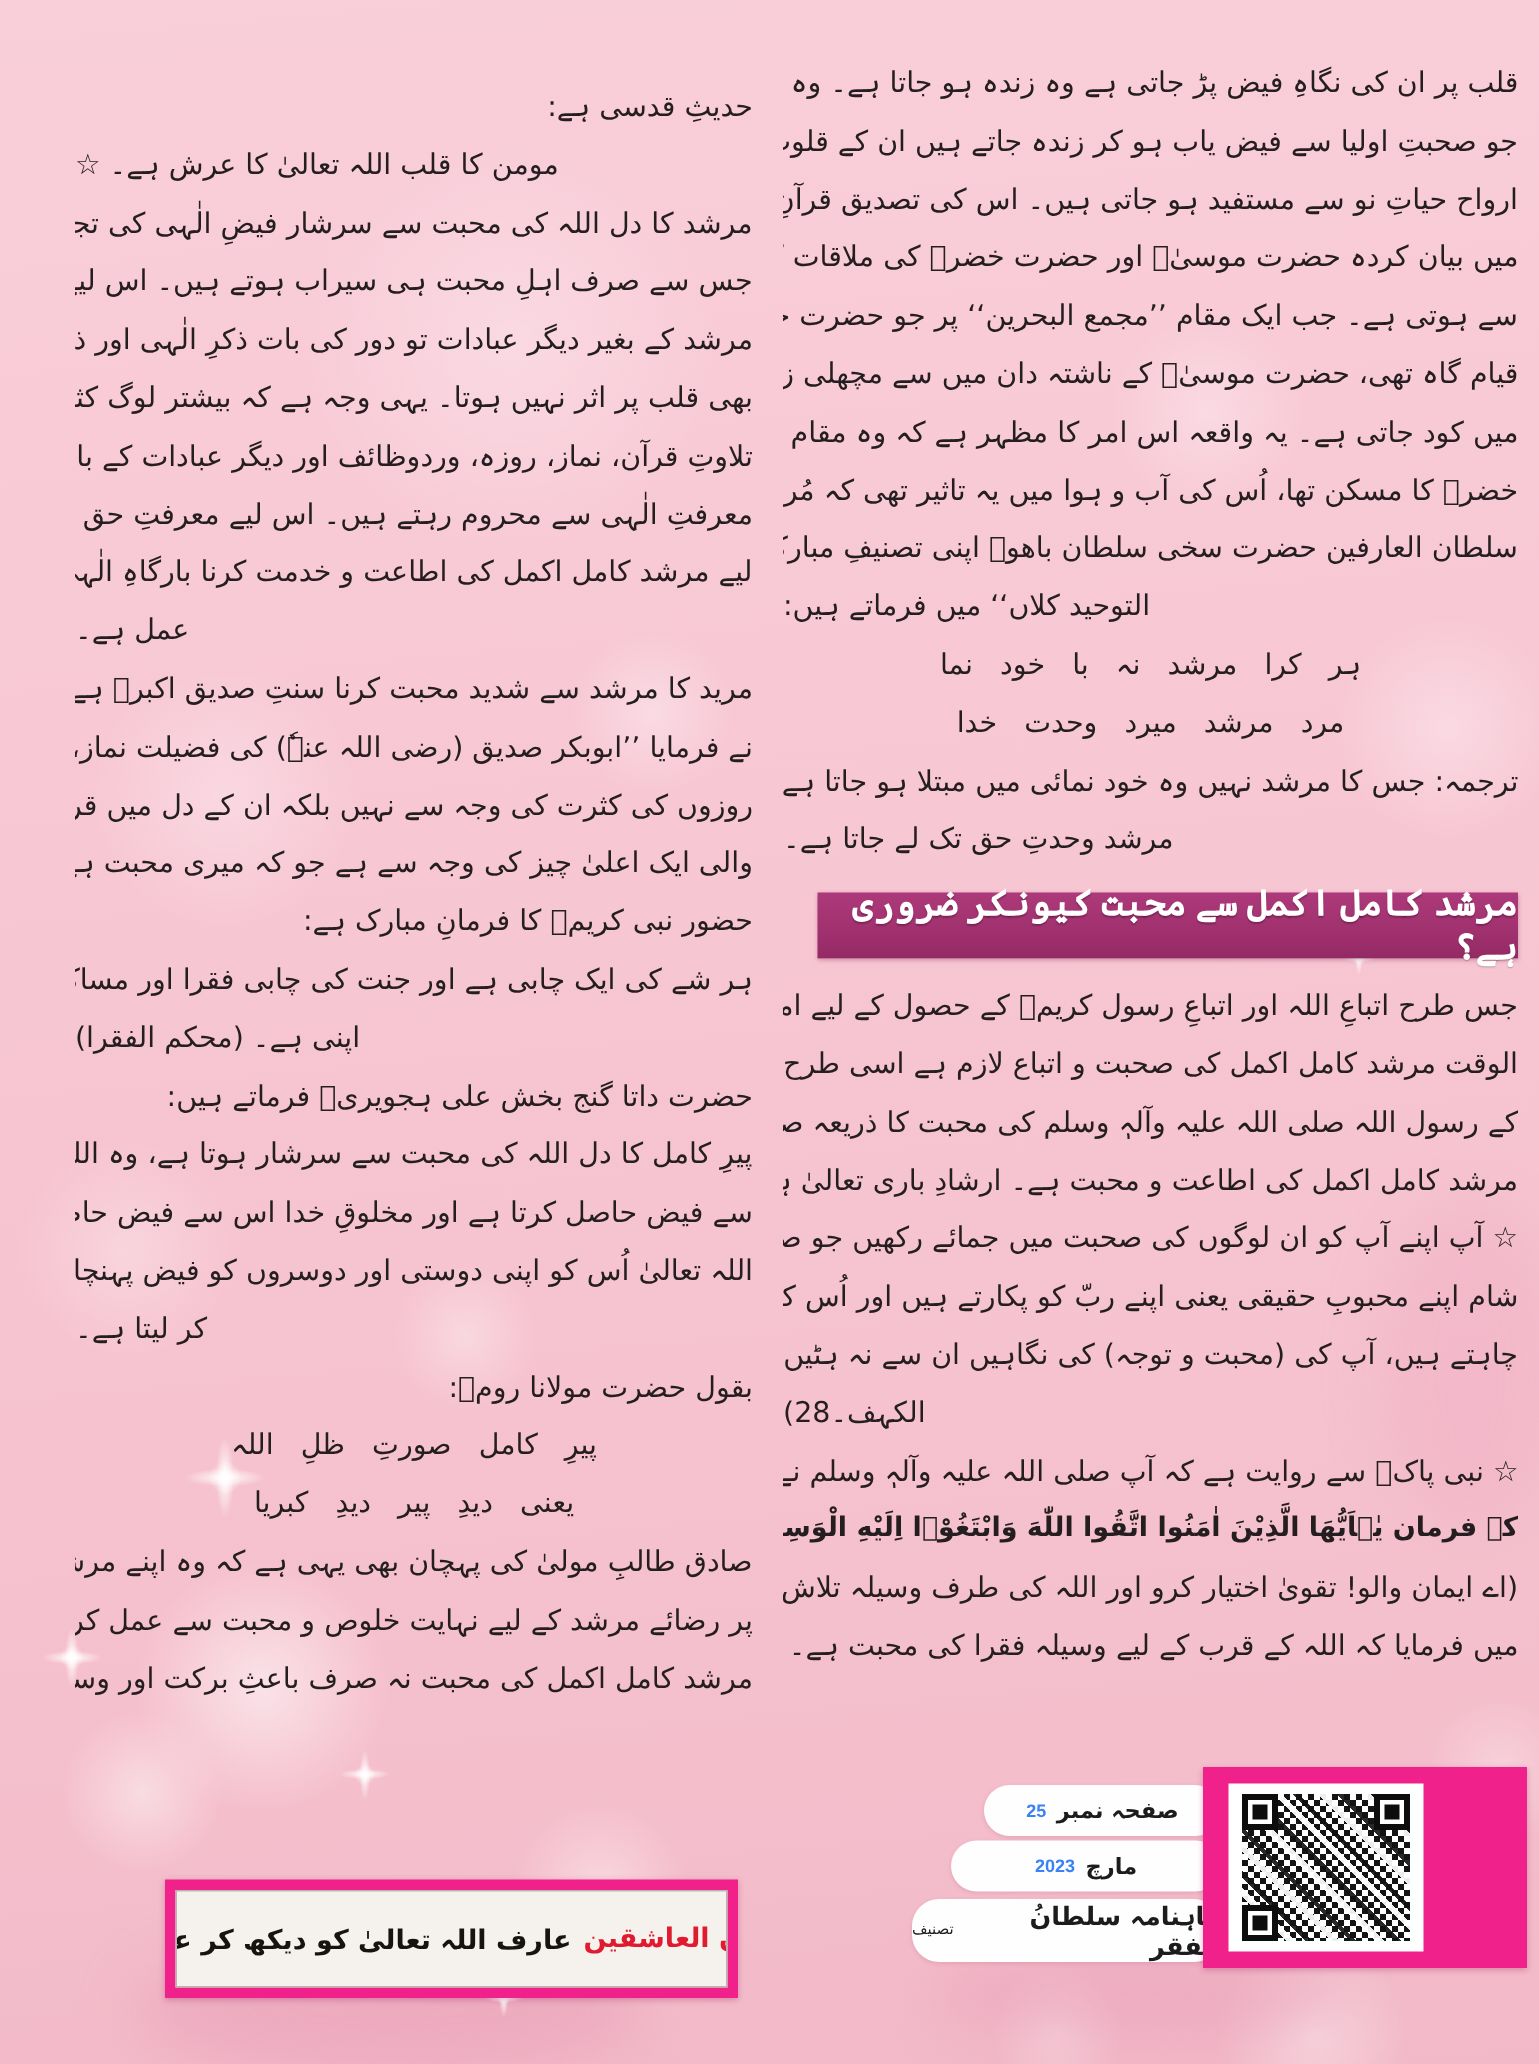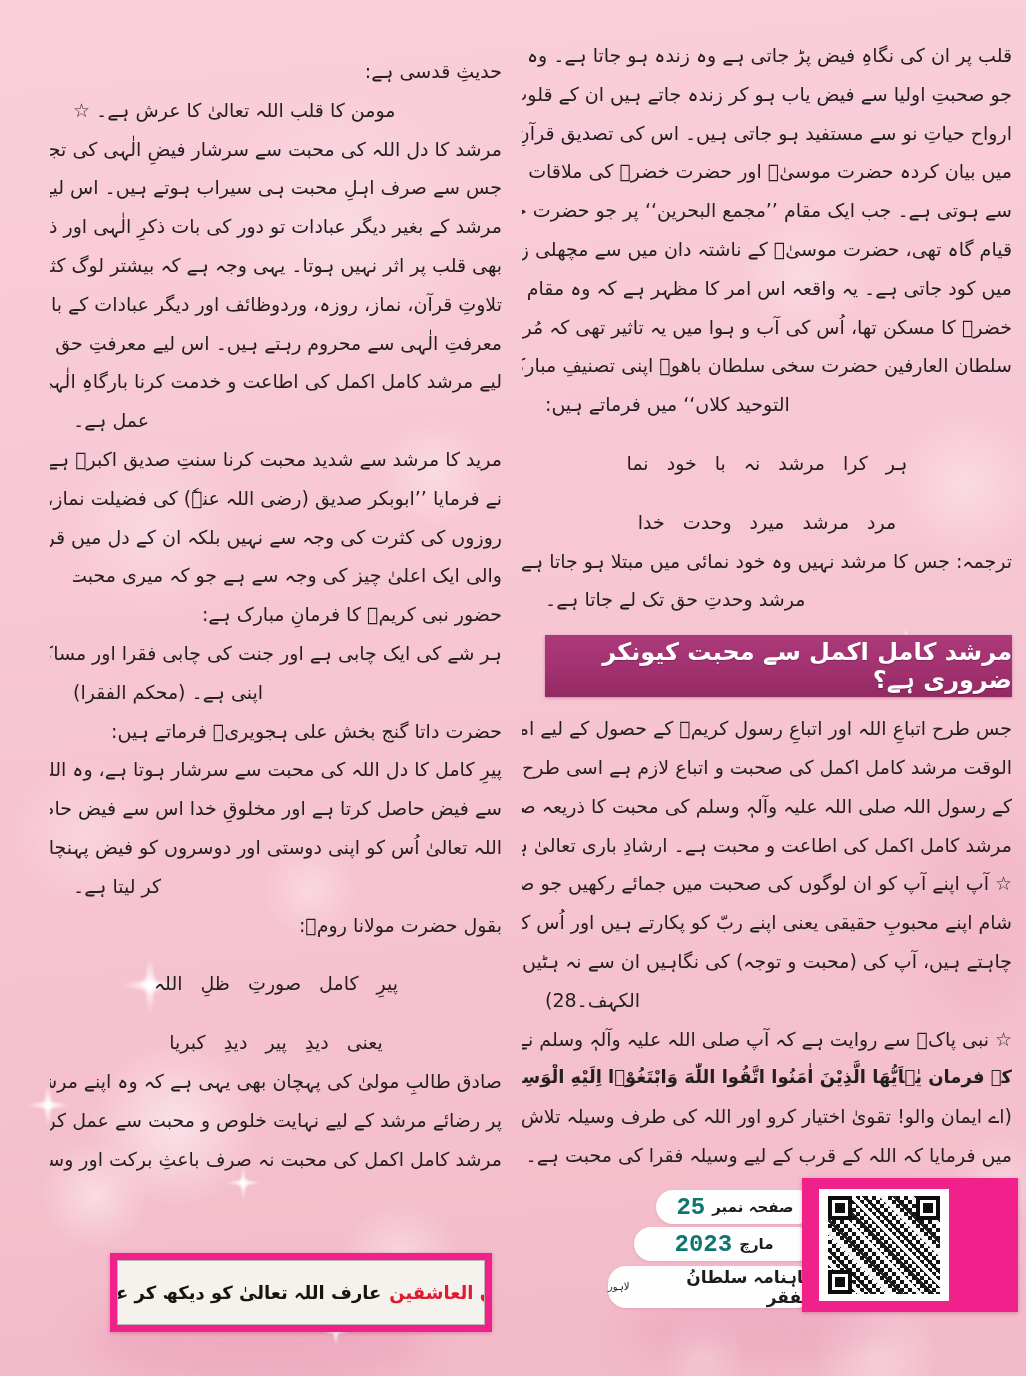--- a/index.html
+++ b/index.html
@@ -25,43 +25,44 @@
   .col{position:absolute;}
   .col-right{left:522px;top:36px;width:490px;}
   .col-left{left:50px;top:52px;width:452px;}
   .ln{
     direction:rtl;unicode-bidi:plaintext;
     font-size:19px;line-height:38.8px;height:38.8px;
     white-space:nowrap;overflow:hidden;
     text-align:justify;text-align-last:justify;
     color:#241e20;
   }
-  .ln.end{text-align-last:left;margin-left:23px;}
+  .ln.end{text-align-last:left;}
   .ln.start{text-align-last:right;}
-  .ln.verse{text-align-last:center;word-spacing:12px;margin-top:20px;}
+  .ln.verse{text-align-last:center;word-spacing:12px;}
   .ln.quran{font-weight:bold;font-size:18px;}
   
   .h-banner{
-    margin:16px 0 12px 23px;height:62px;
+    margin:16px 0 12px 23px;height:44px;
     background:linear-gradient(180deg,#ac3a7a 0%,#a23170 55%,#932a63 100%);
     display:flex;align-items:center;justify-content:center;
     box-shadow:0 1px 3px rgba(120,20,80,.35);
+    font-family:Liberation Serif, serif;
   }
   .h-banner span{
     direction:rtl;color:#ffffff;font-size:24px;font-weight:bold;
     text-shadow:0 1px 1px rgba(0,0,0,.25);
   }
   
   .pill{
     position:absolute;background:#fffefe;border-radius:18px;
     display:flex;align-items:center;justify-content:center;gap:7px;
     direction:rtl;box-shadow:0 1px 3px rgba(160,60,100,.18);
   }
   .pill .u-label{font-size:15px;color:#1c1c1c;font-weight:bold;}
-  .pill .num{font-family:Liberation Mono, monospace;font-weight:bold;font-size:24px;color:#0f766e;}
+  .pill .num{font-family:Liberation Sans, sans-serif;font-weight:bold;font-size:12px;color:#3b82f6;}
   .pill .seal{font-size:10px;color:#222;line-height:1;}
   .qr-box{
     position:absolute;left:802px;top:1178px;width:216px;height:134px;
     background:#f0218a;z-index:5;box-shadow:0 1px 4px rgba(150,10,80,.3);
   }
   .qr-panel{position:absolute;left:17px;top:11px;width:130px;height:112px;background:#ffffff;}
   .qr{
     position:absolute;left:9px;top:7px;width:112px;height:98px;
     background:
       repeating-linear-gradient(45deg,rgba(255,255,255,.92) 0 4px,transparent 4px 9px,rgba(17,17,17,.9) 9px 12px,transparent 12px 21px),
@@ -223,21 +224,21 @@
 <div class="pill" style="left:656px;top:1190px;width:158px;height:34px;">
   <span class="u-label">صفحہ نمبر</span>
   <span class="num">25</span>
 </div>
 <div class="pill" style="left:634px;top:1227px;width:180px;height:34px;">
   <span class="u-label">مارچ</span>
   <span class="num">2023</span>
 </div>
 <div class="pill" style="left:608px;top:1266px;width:206px;height:42px;">
   <span class="u-label" style="font-size:17px;">ماہنامہ سلطانُ الفقر</span>
-  <span class="seal">لاہور</span>
+  <span class="seal">تصنیف</span>
 </div>
 
 <div class="qr-box">
   <div class="qr-panel">
     <div class="qr">
       <div class="finder tl"></div>
       <div class="finder tr"></div>
       <div class="finder bl"></div>
     </div>
   </div>

